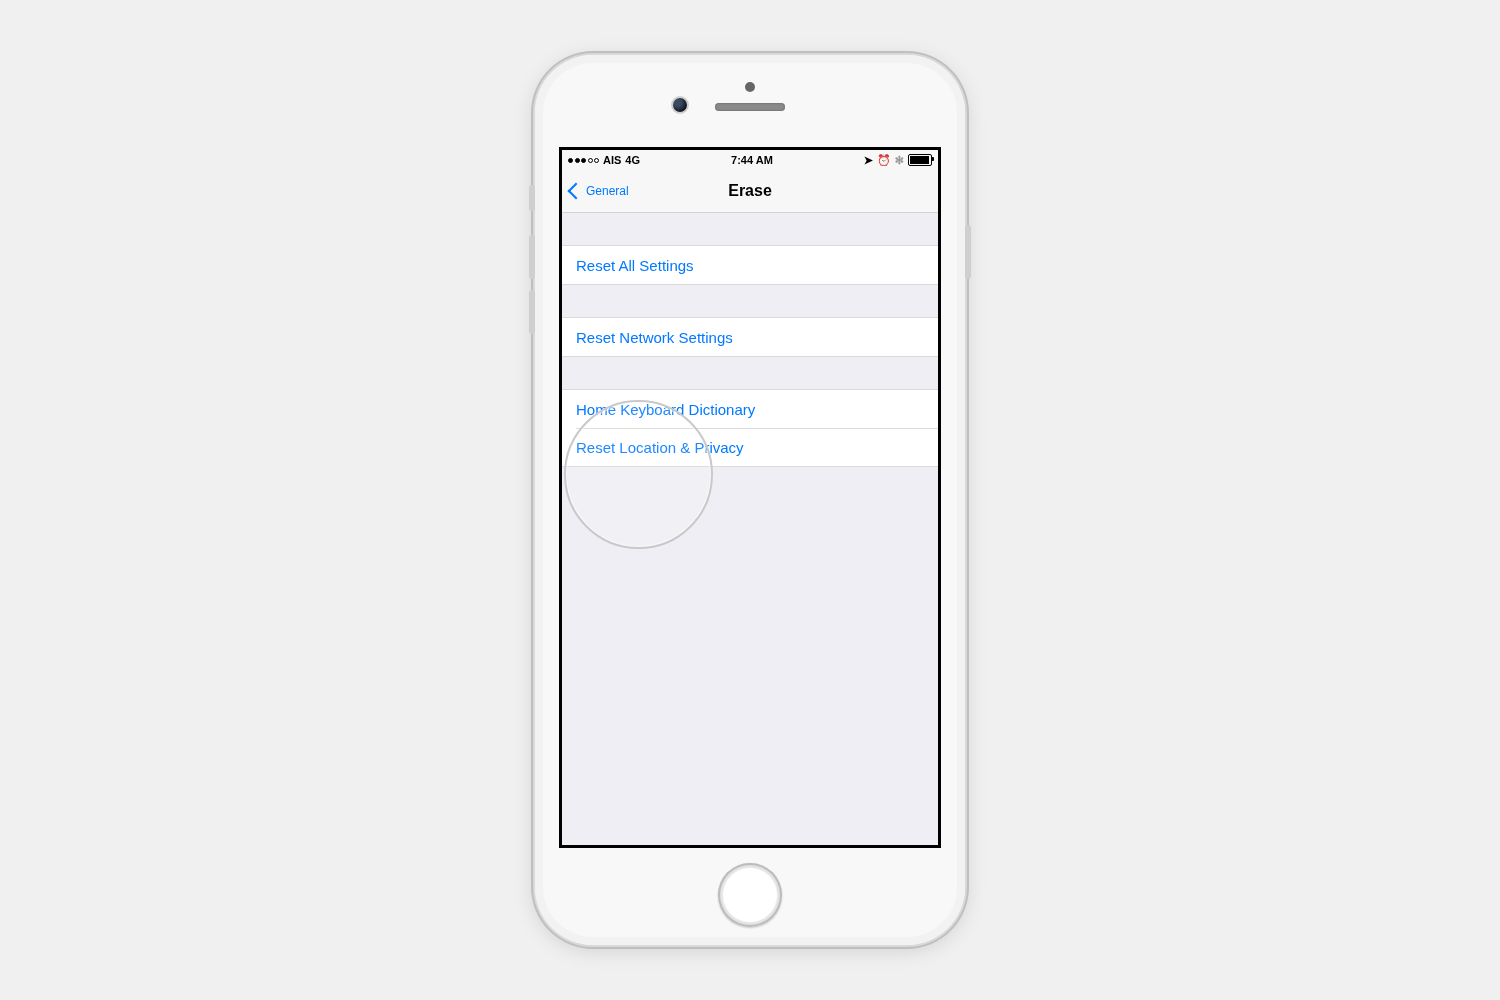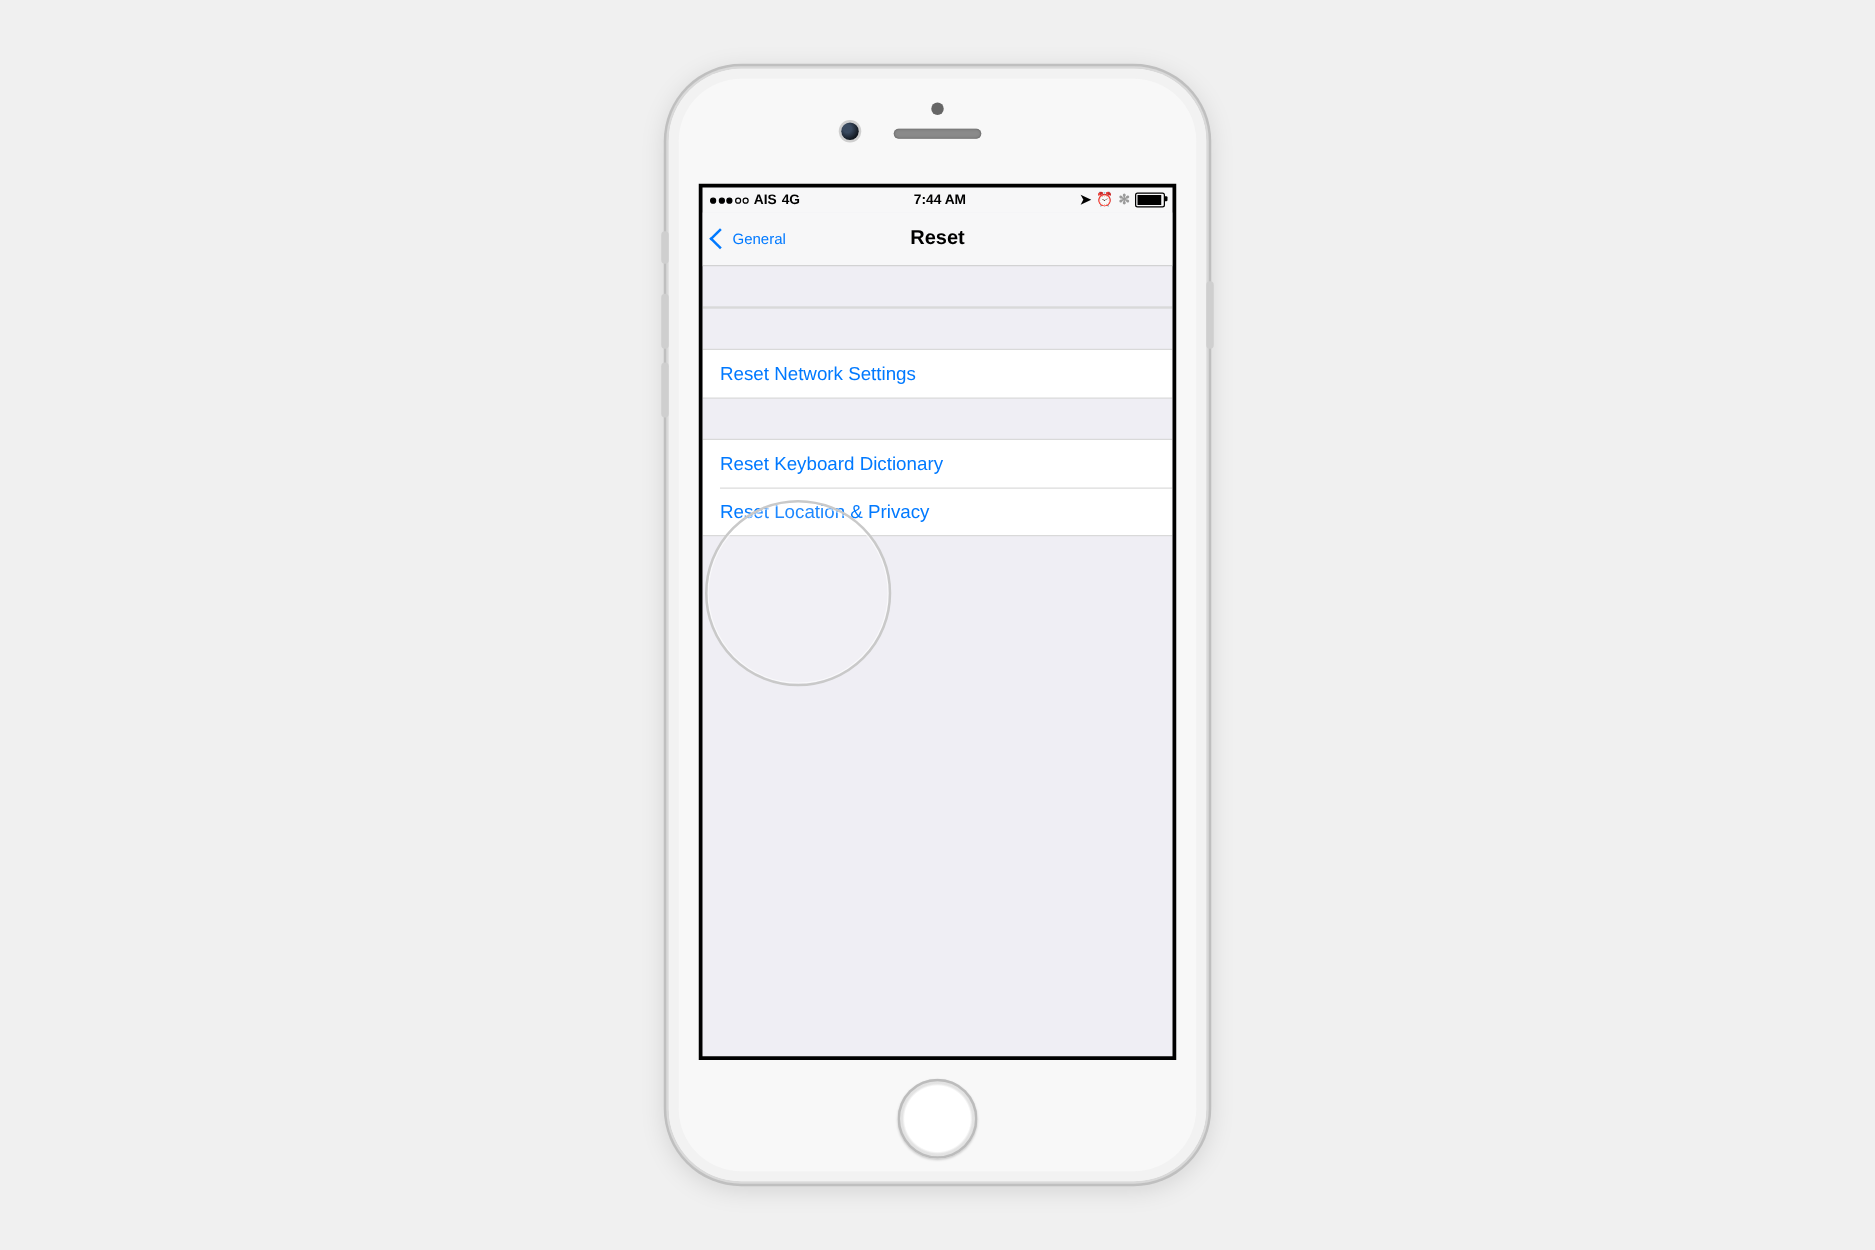--- a/index.html
+++ b/index.html
@@ -227,39 +227,42 @@
             <span class="fill" style="width: 85%;"></span>
           </span>
       </div>
     </div>
 
     <div class="nav">
       <div class="back">
         <span class="chevron"></span>
         <span>General</span>
       </div>
-      <div class="title">Reset</div>
+      <div class="title">Erase</div>
     </div>
 
     <div class="content">
       <div class="gap"></div>
       <div class="group">
+        <div class="row">
+          <span>Reset All Settings</span>
+        </div>
       </div>
 
       <div class="gap"></div>
       <div class="group">
         <div class="row">
           <span>Reset Network Settings</span>
         </div>
       </div>
 
       <div class="gap"></div>
       <div class="group">
         <div class="row">
-          <span>Reset Keyboard Dictionary</span>
+          <span>Home Keyboard Dictionary</span>
         </div>
         <div class="row">
           <span>Reset Location &amp; Privacy</span>
         </div>
       </div>
     </div>
 
     <div class="lens"></div>
   </div>
 

